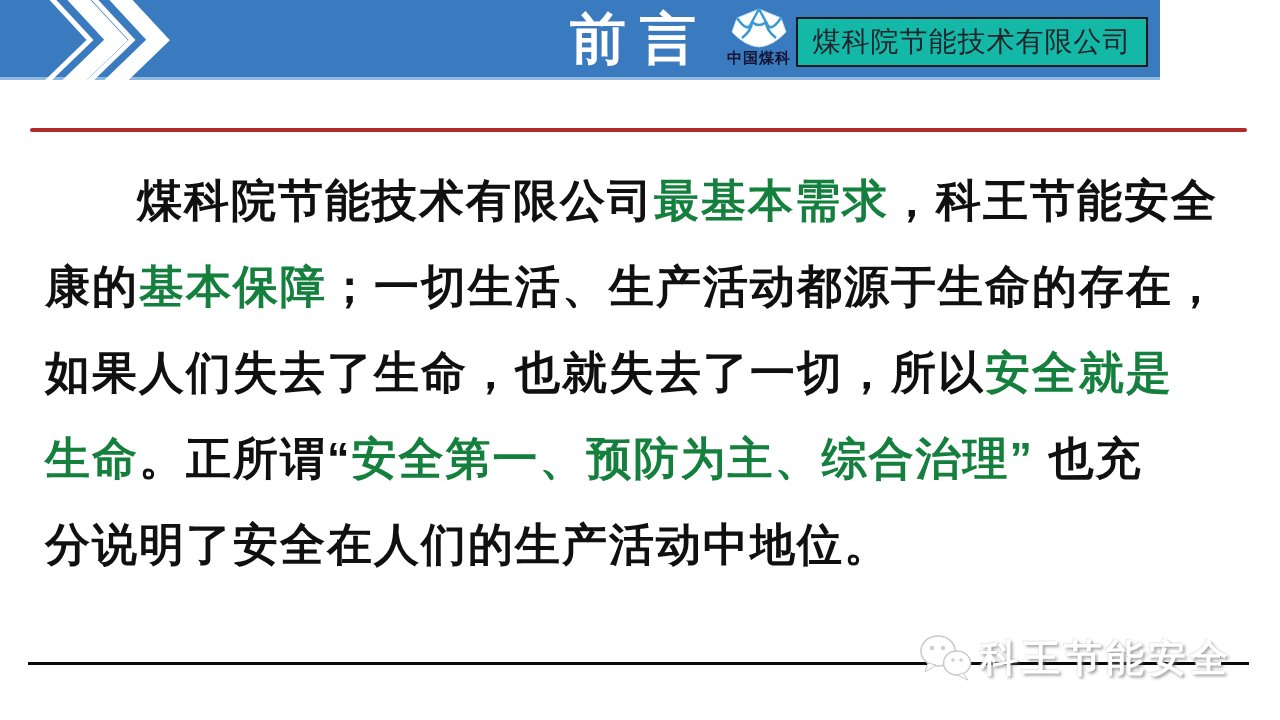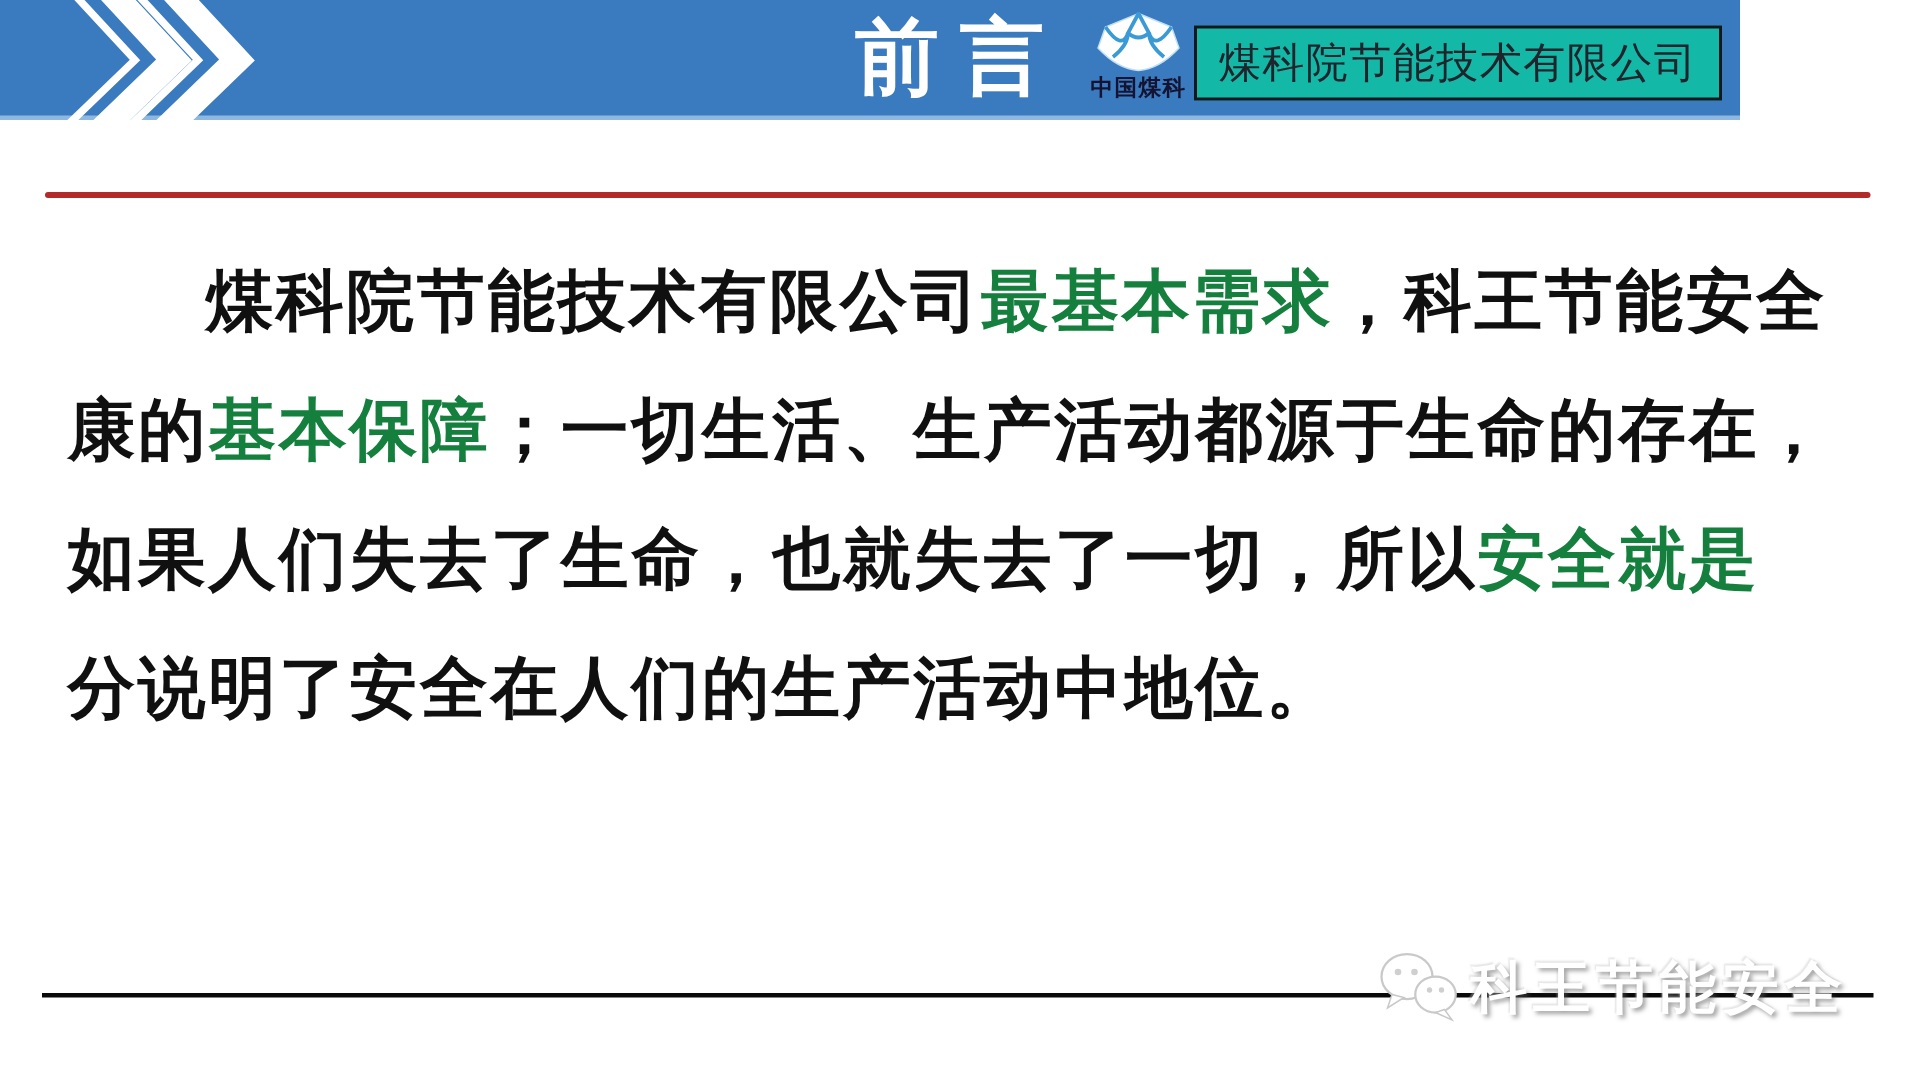--- a/index.html
+++ b/index.html
@@ -162,20 +162,23 @@
 
   <div class="body-text">
     <div class="text-line indent">
       <span class="seg">煤科院节能技术有限公司</span><span class="seg red">最基本需求</span><span class="seg">，科王节能安全</span>
     </div>
     <div class="text-line">
       <span class="seg">康的</span><span class="seg red">基本保障</span><span class="seg">；一切生活、生产活动都源于生命的存在，</span>
     </div>
     <div class="text-line">
       <span class="seg">如果人们失去了生命，也就失去了一切，所以</span><span class="seg red">安全就是</span>
+    </div>
+    <div class="text-line">
+      <span class="seg red">生命</span><span class="seg">。正所谓“</span><span class="seg red">安全第一、预防为主、综合治理”</span><span class="seg"> 也充</span>
     </div>
     <div class="text-line">
       <span class="seg">分说明了安全在人们的生产活动中地位。</span>
     </div>
   </div>
 
   <div class="black-line"></div>
 
   <div class="watermark">
     <svg class="watermark-icon" width="60" height="52" viewBox="0 0 60 52">

